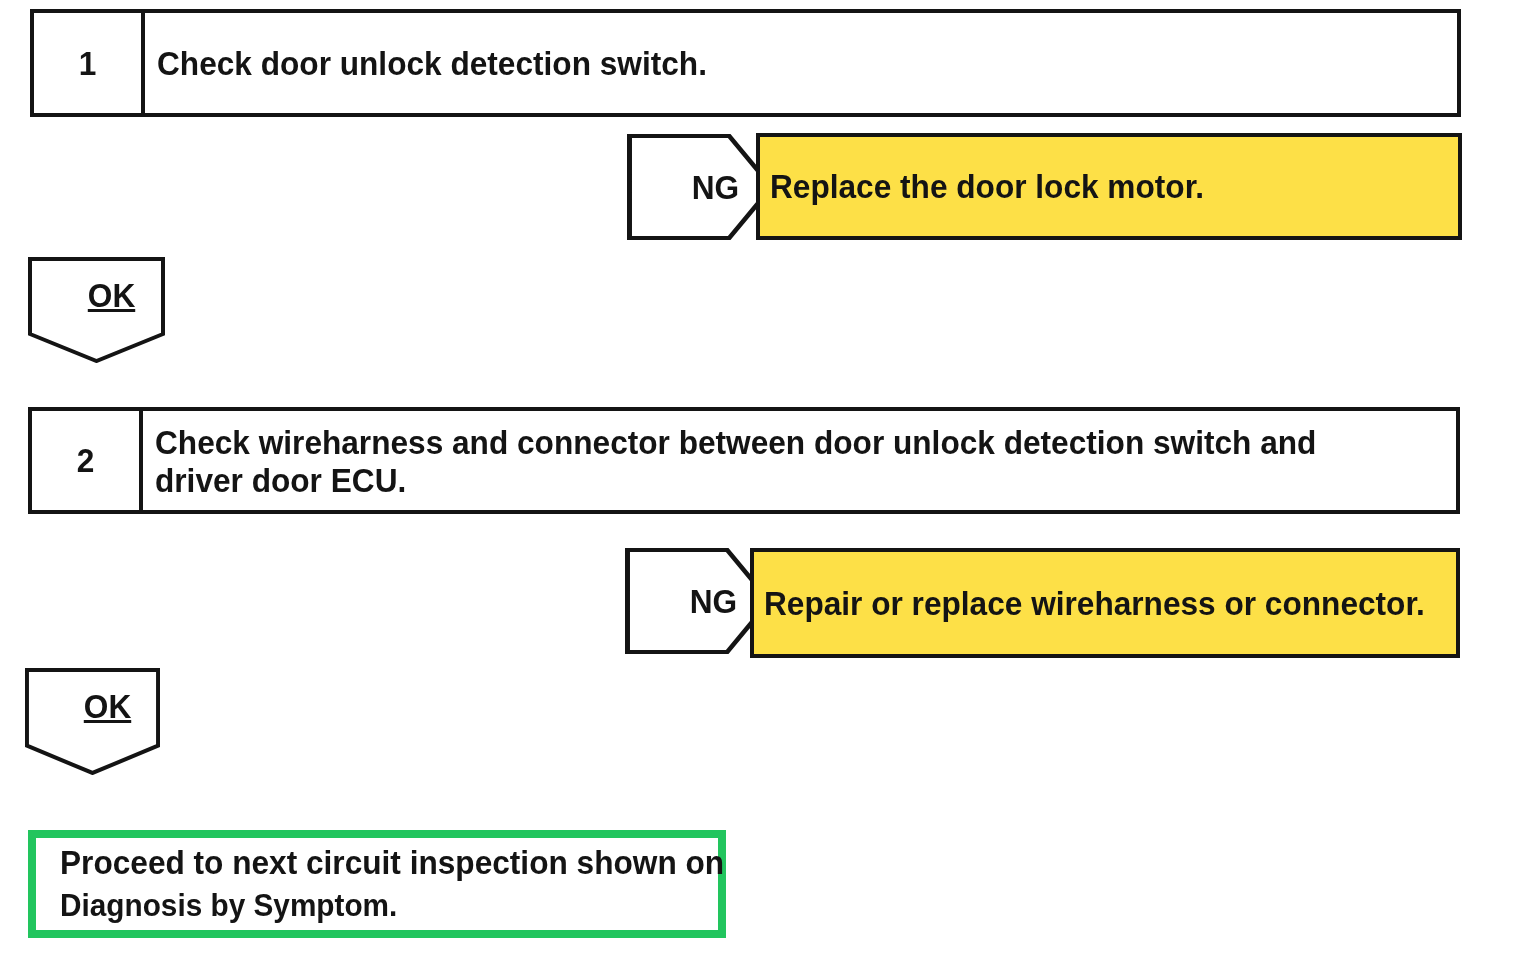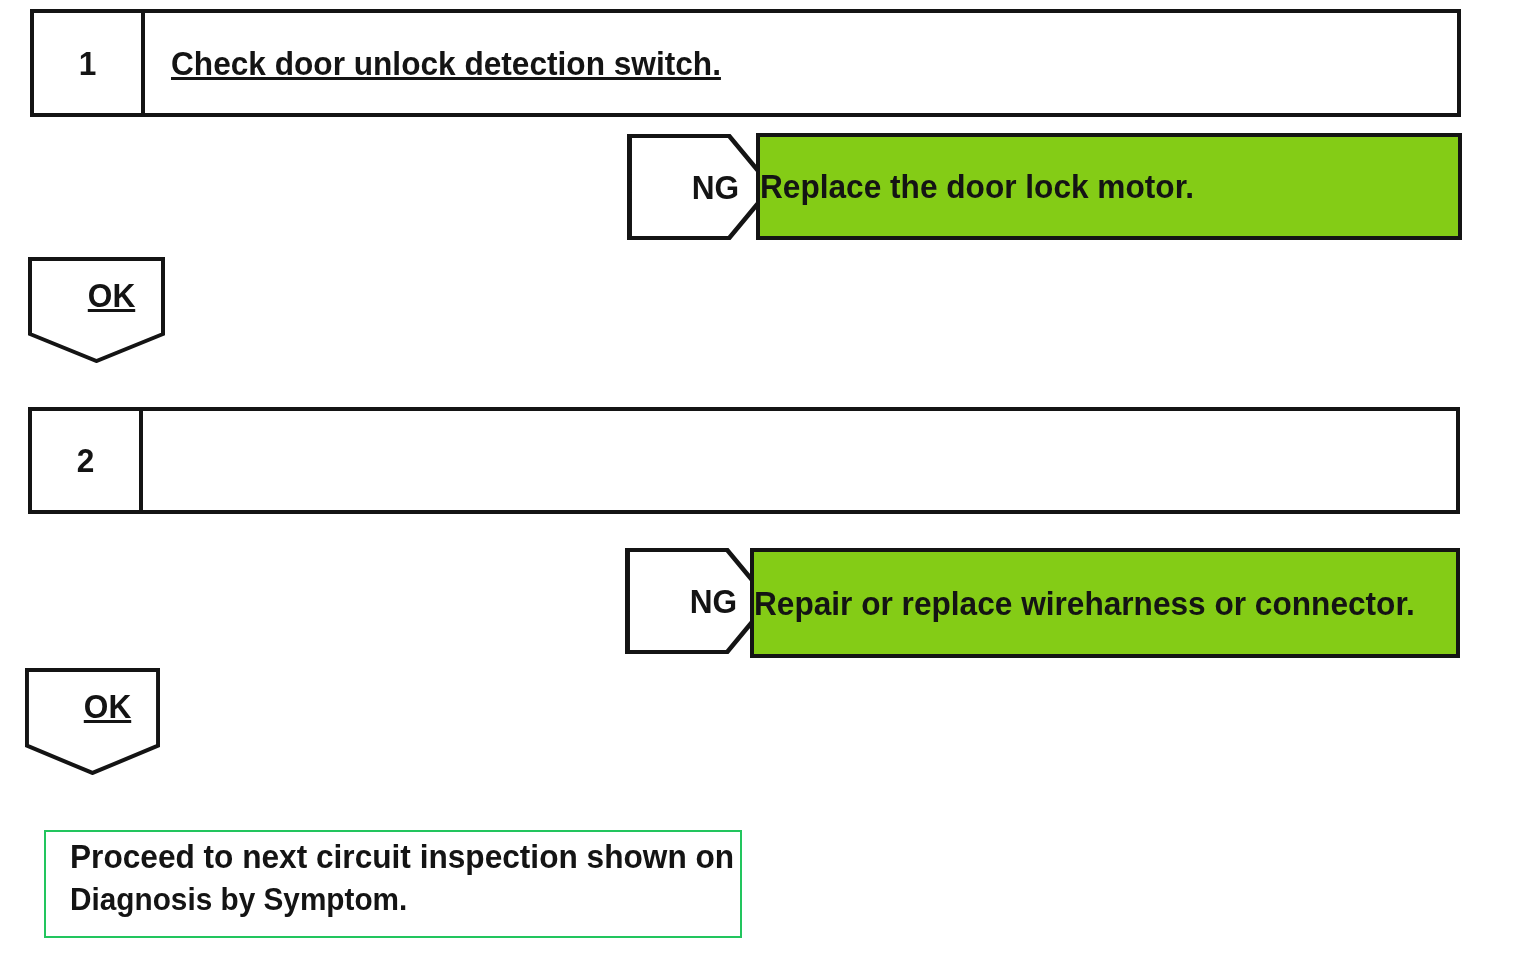--- a/index.html
+++ b/index.html
@@ -42,33 +42,33 @@
     display: flex;
     align-items: center;
     justify-content: center;
     font-size: 36px;
   }
   .step-text {
     flex: 1 1 auto;
     display: flex;
     flex-direction: column;
     justify-content: center;
-    padding-left: 26px;
+    padding-left: 12px;
     line-height: 38px;
-    text-decoration: underline;
   }
 
   
   .result-box {
     position: absolute;
     border: 4px solid #141414;
     box-sizing: border-box;
     display: flex;
     align-items: center;
-    background: #84cc16;
+    padding-left: 10px;
+    background: #fde047;
   }
 
   
   .connector {
     position: absolute;
     display: flex;
     align-items: center;
     justify-content: center;
     padding-left: 29px;
   }
@@ -83,26 +83,25 @@
   }
   .connector.ok {
     padding-bottom: 30px;
     box-sizing: border-box;
     text-decoration: underline;
   }
 
   
   .final-box {
     position: absolute;
-    border: 2px solid #22c55e;
+    border: 8px solid #22c55e;
     box-sizing: border-box;
     padding: 6px 0 0 24px;
     background: #ffffff;
     line-height: 36px;
-    margin-left: 16px;
   }
   .final-box .line2 { font-size: 32px; }
 </style>
 </head>
 <body>
 
 <div class="canvas">
 
   <div class="step-box" style="left:30px; top:9px; width:1431px; height:108px;">
     <div class="step-num">
@@ -128,20 +127,24 @@
     <svg viewBox="0 0 137 106" preserveAspectRatio="none">
       <polygon points="2,2 135,2 135,77 68.5,104 2,77" fill="#ffffff" stroke="#141414" stroke-width="4" stroke-linejoin="miter"></polygon>
     </svg>
     <span class="label t tc">OK</span>
   </div>
 
   <div class="step-box" style="left:28px; top:407px; width:1432px; height:107px;">
     <div class="step-num">
       <span class="t tc">2</span>
     </div>
+    <div class="step-text">
+      <span class="t">Check wireharness and connector between door unlock detection switch and</span>
+      <span class="t">driver door ECU.</span>
+    </div>
   </div>
 
   <div class="connector ng" style="left:625px; top:548px; width:118px; height:106px;">
     <svg viewBox="0 0 118 106" preserveAspectRatio="none">
       <polygon points="2,2 82,2 116,53 82,104 2,104" fill="#ffffff" stroke="#141414" stroke-width="4" stroke-linejoin="miter"></polygon>
     </svg>
     <span class="label t tc">NG</span>
   </div>
 
   <div class="result-box" style="left:750px; top:548px; width:710px; height:110px;align-items:center;">

